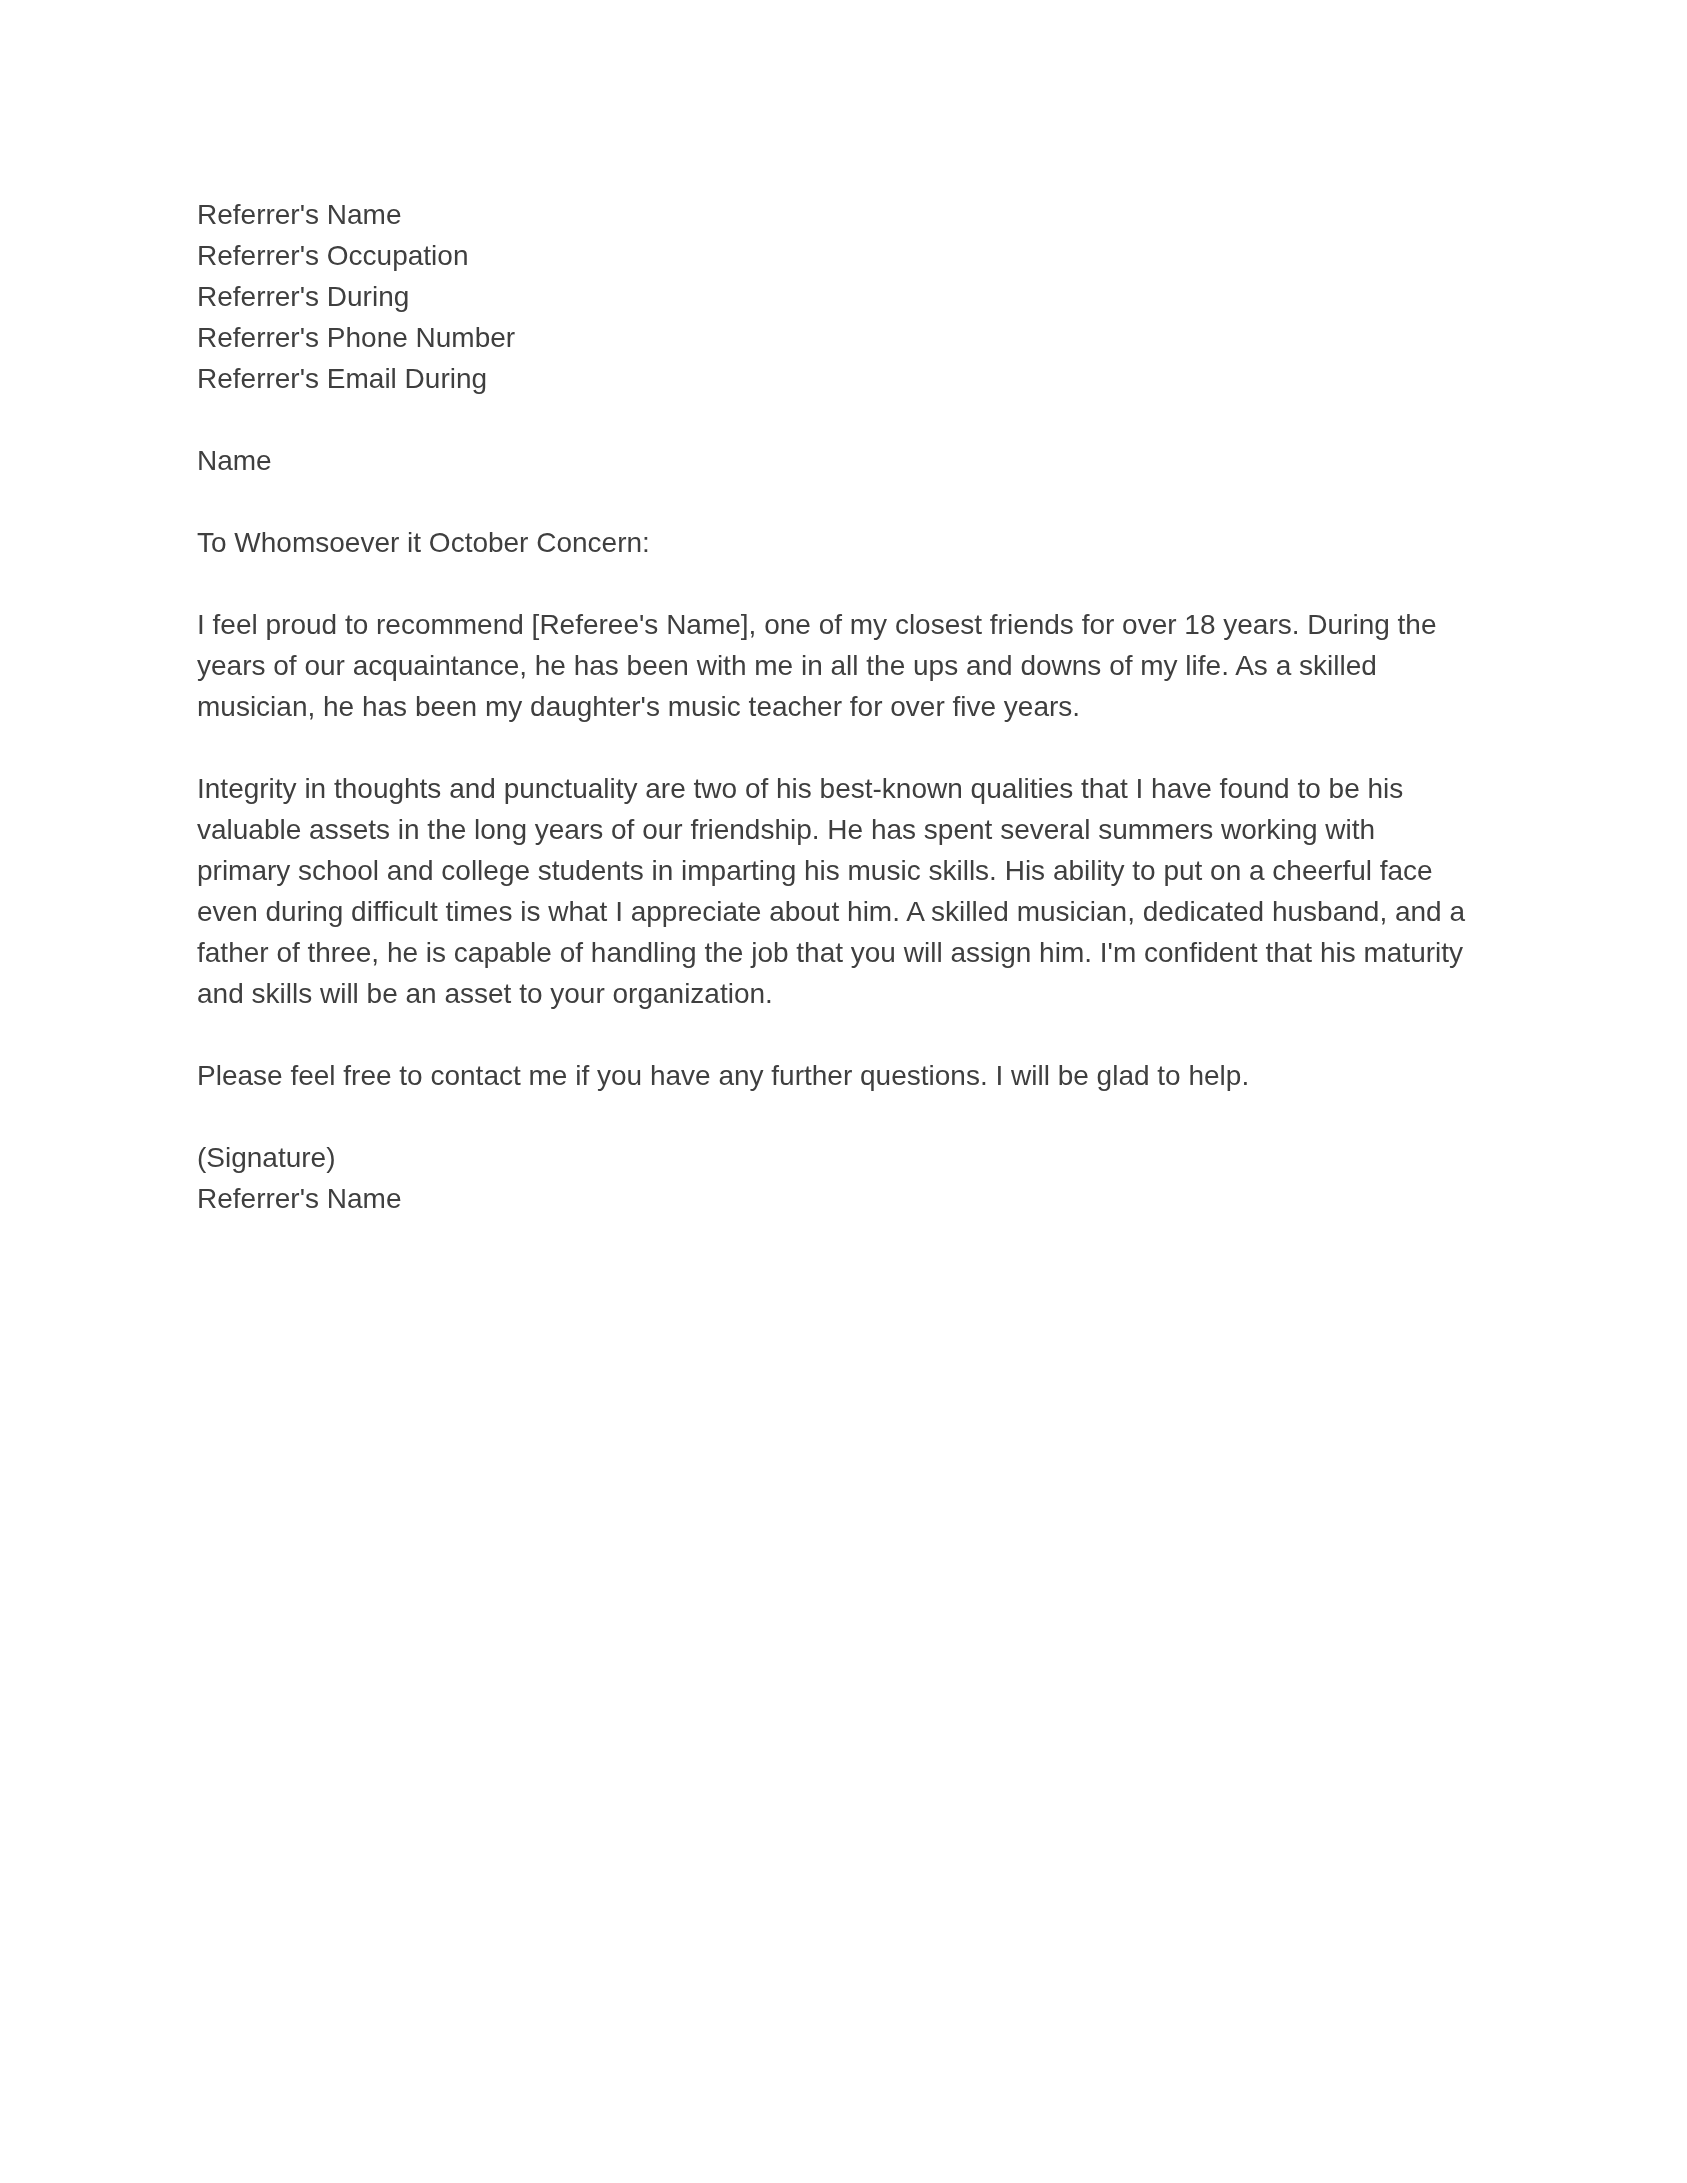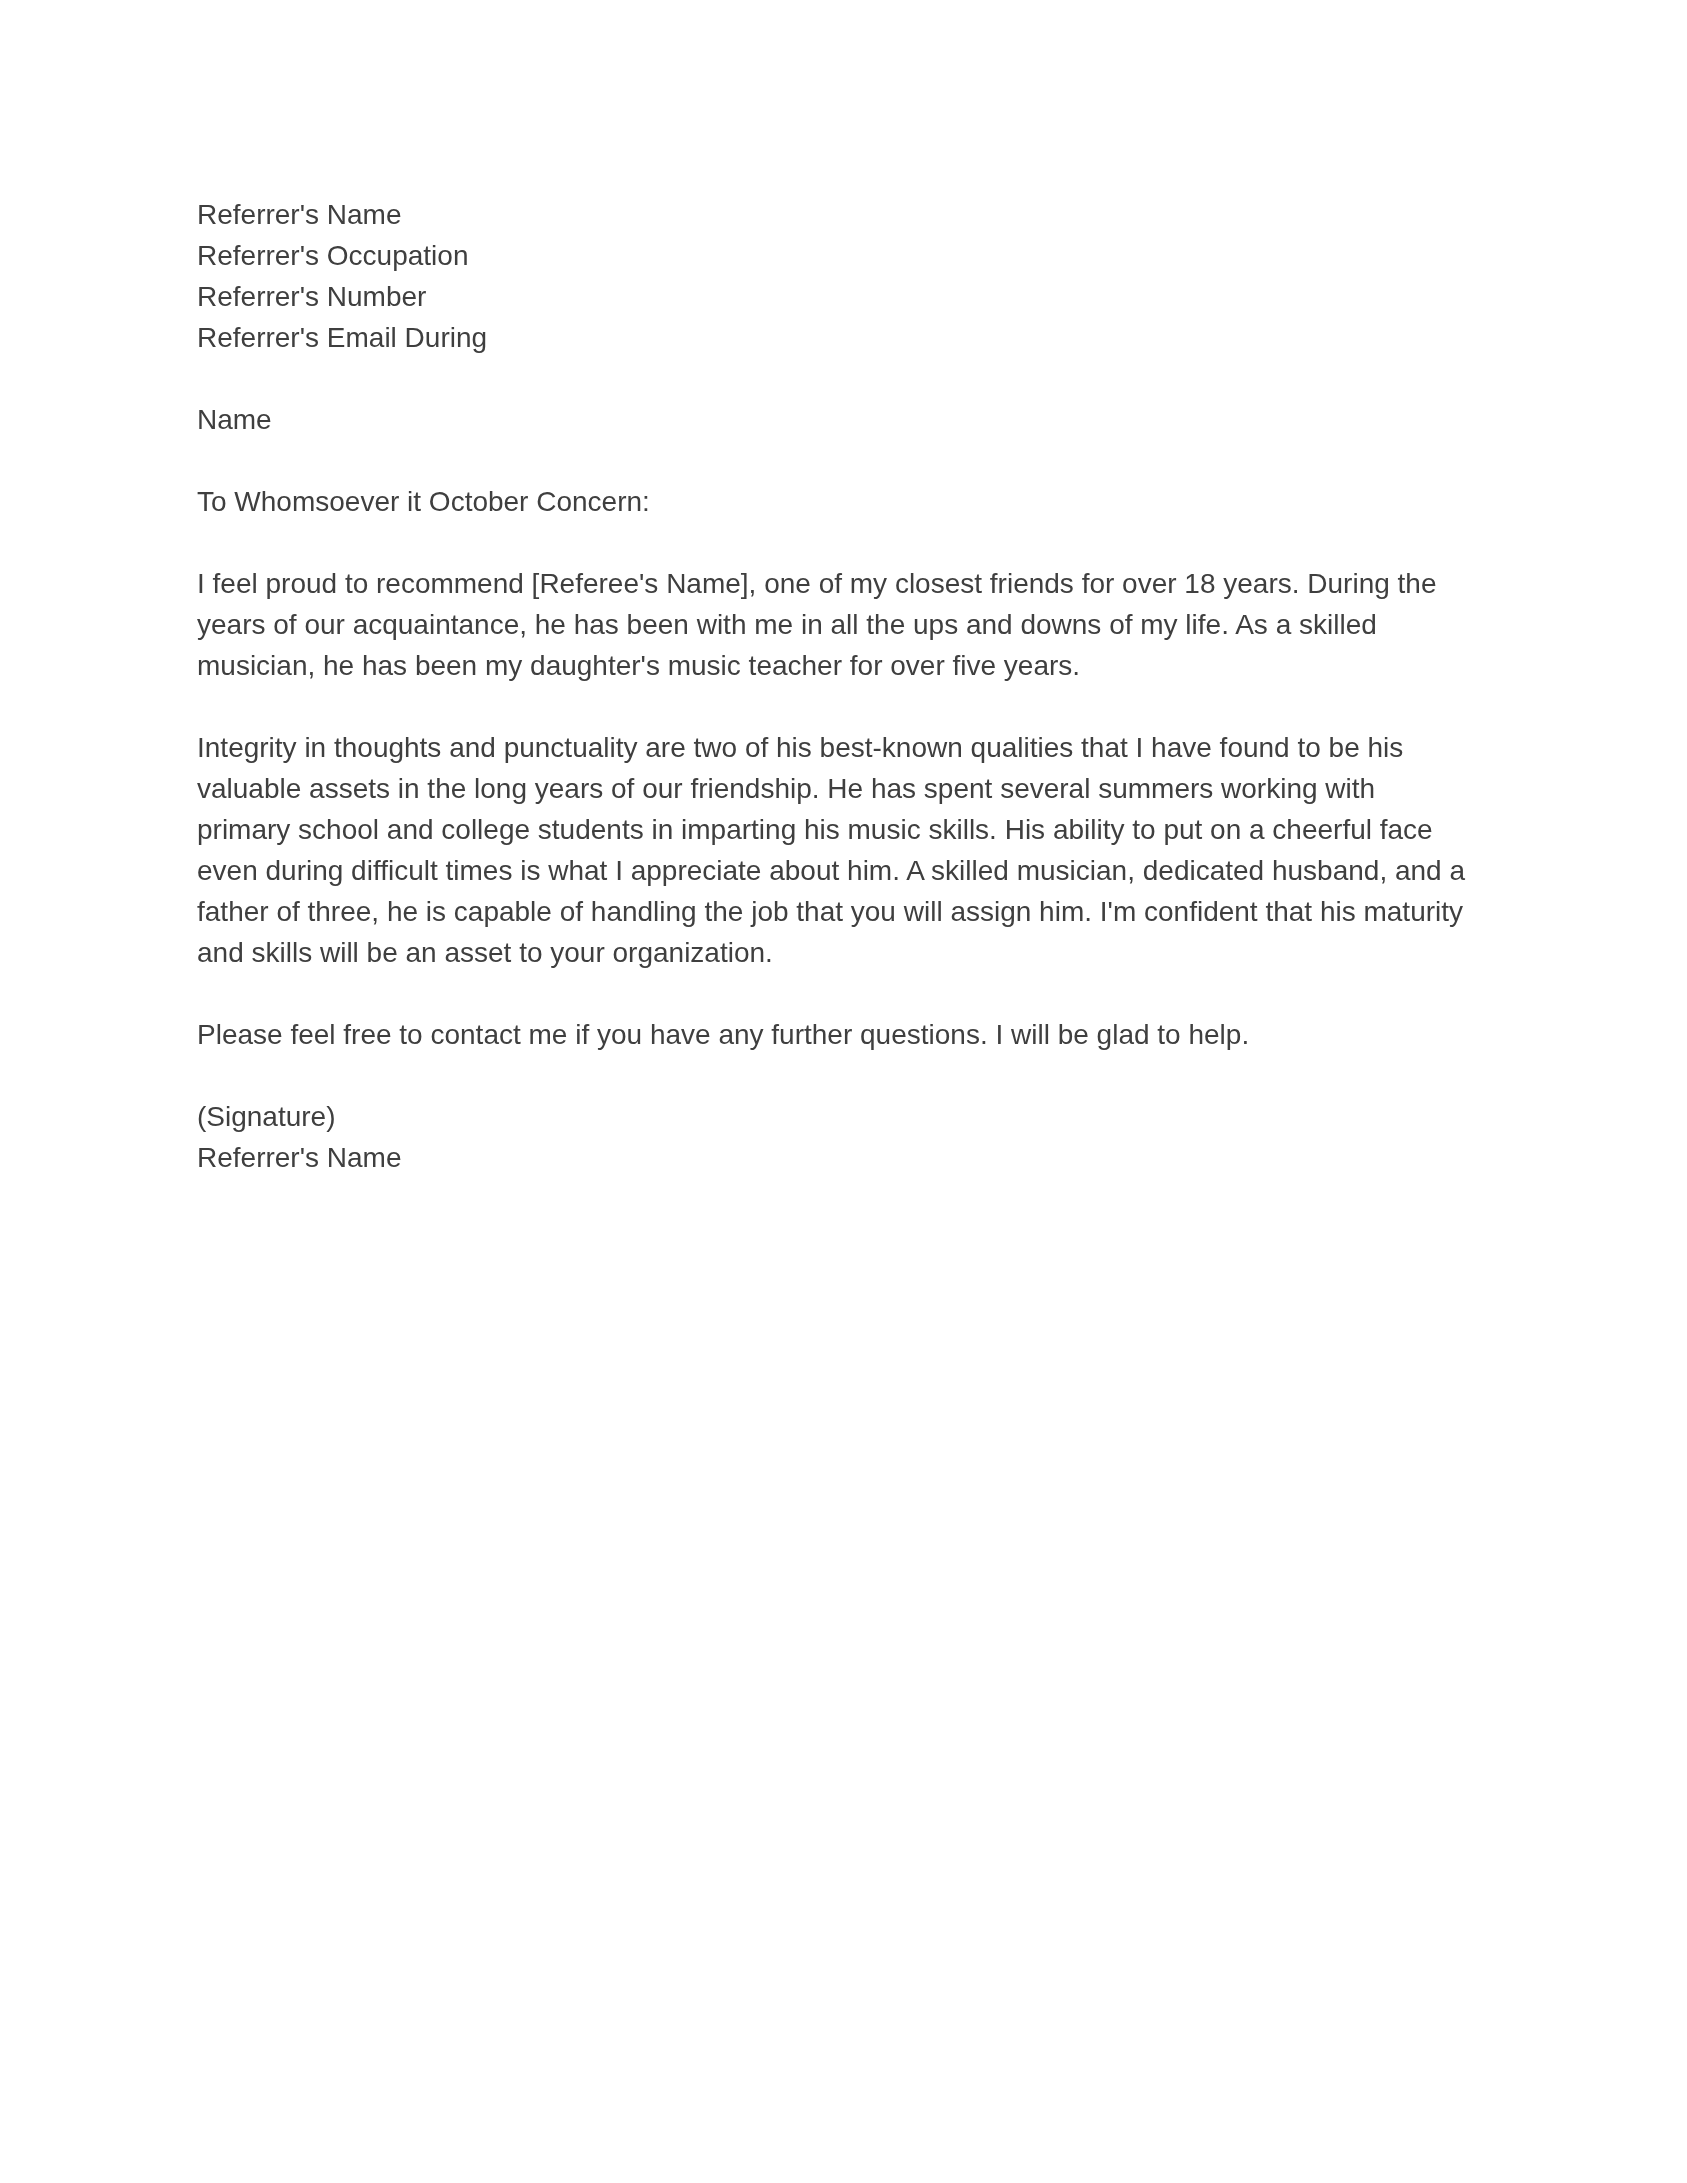--- a/index.html
+++ b/index.html
@@ -36,21 +36,22 @@
   }
 </style>
 </head>
 <body>
 
 <div class="page" style="background: rgb(255, 255, 255); color: rgb(63, 63, 63);">
 
   <div class="block">
     <span class="line">Referrer's Name</span>
     <span class="line">Referrer's Occupation</span>
-    <span class="line">Referrer's Number</span>
+    <span class="line">Referrer's During</span>
+    <span class="line">Referrer's Phone Number</span>
     <span class="line">Referrer's Email During</span>
   </div>
 
   <div class="block">
     <span class="line">Name</span>
   </div>
 
   <div class="block">
     <span class="line">To Whomsoever it October Concern:</span>
   </div>

